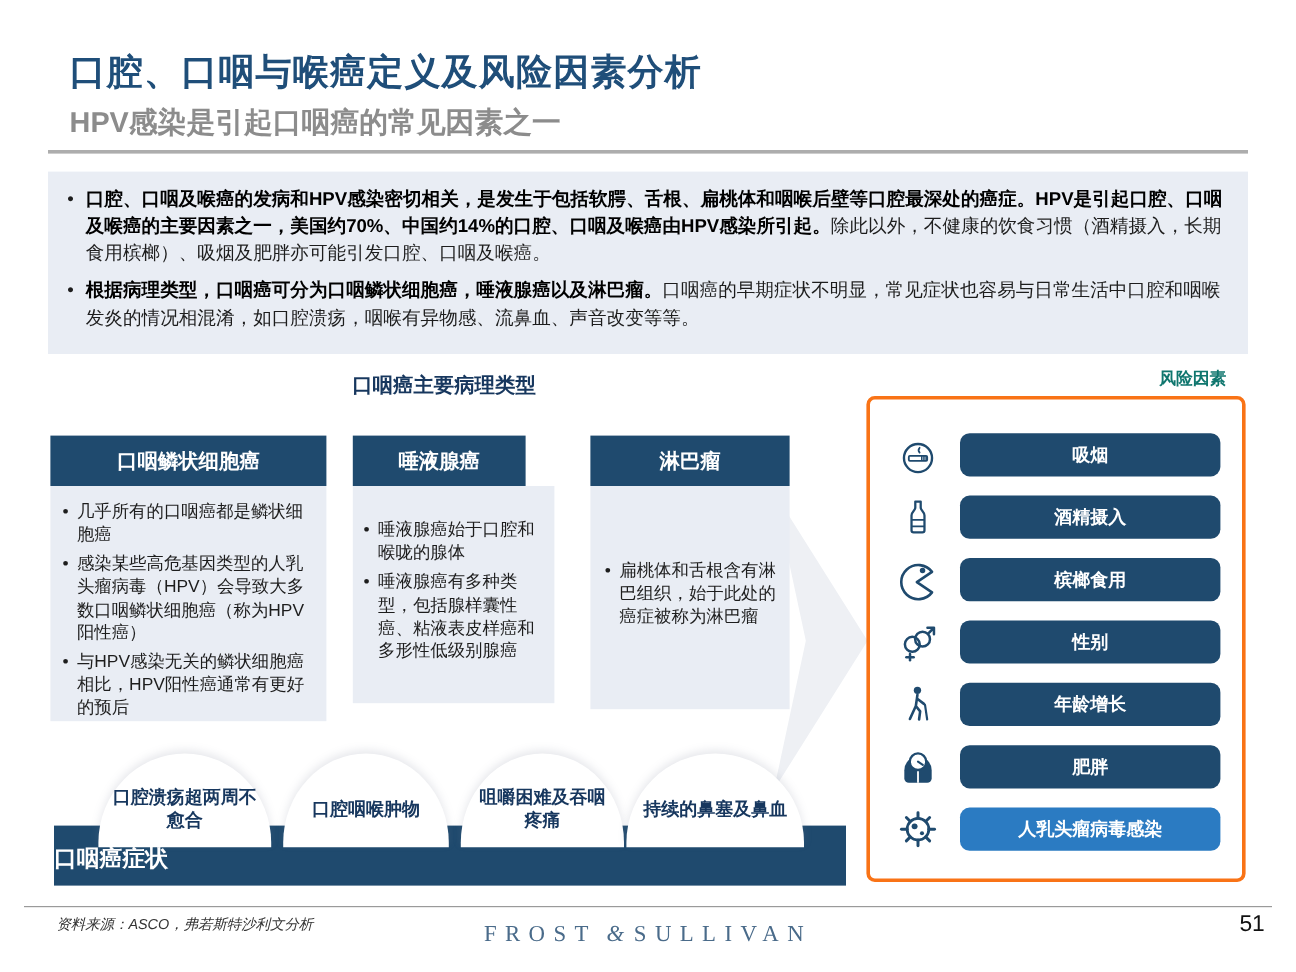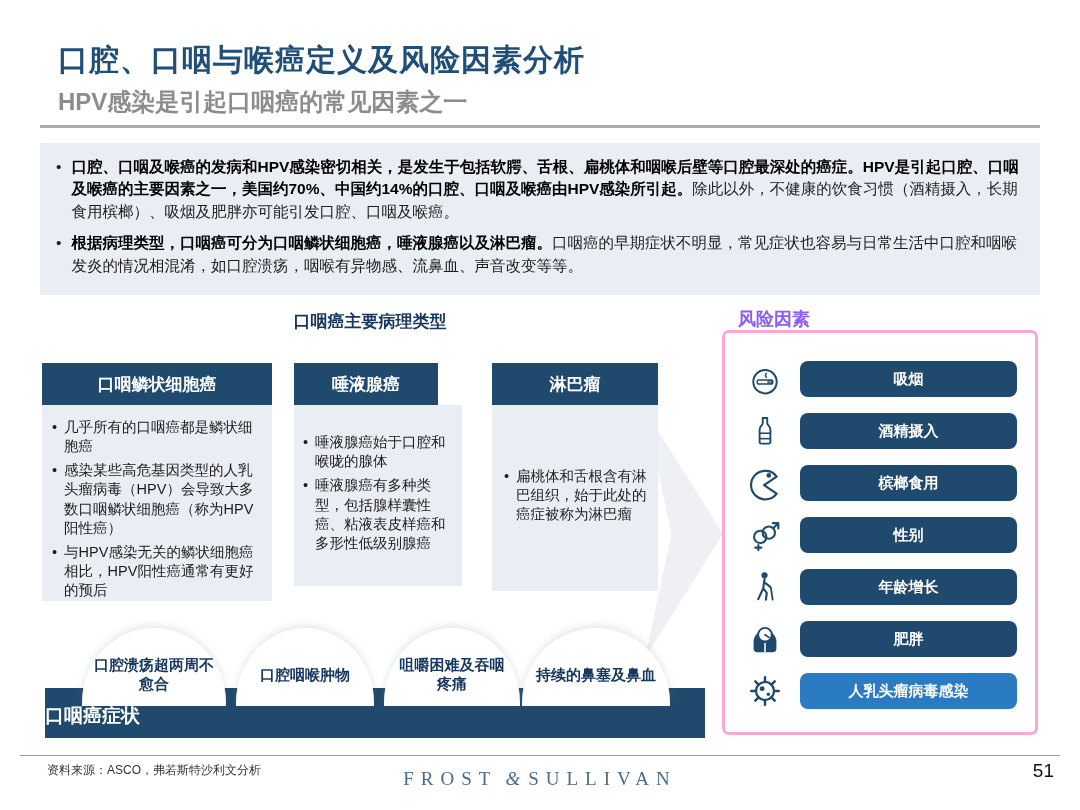--- a/index.html
+++ b/index.html
@@ -56,37 +56,37 @@
     box-shadow:0 -3px 7px rgba(120,130,150,0.18);
     display:flex; align-items:center; justify-content:center; text-align:center;
     padding:20px 10px 4px; color:#17375E; font-size:15px; font-weight:bold; line-height:1.25; }
   .bubble-1 { left:82px;  top:628px; width:144px; }
   .bubble-2 { left:236px; top:628px; width:138px; }
   .bubble-3 { left:384px; top:628px; width:136px; }
   .bubble-4 { left:522px; top:628px; width:148px; }
 
   
   .risk-panel { position:absolute; left:722px; top:330px; width:316px; height:405px;
-    border:3px solid #f9a8d4; border-radius:7px; background:#fff; z-index:2;
+    border:3px solid #f97316; border-radius:7px; background:#fff; z-index:2;
     padding:25px 12px 0 16px; }
-  .risk-title { position:absolute; left:722px; top:307px; width:316px; text-align:left;
-    z-index:3; font-size:18px; font-weight:bold; color:#8b5cf6; }
+  .risk-title { position:absolute; left:722px; top:307px; width:316px; text-align:right;
+    z-index:3; font-size:14px; font-weight:bold; color:#0f766e; }
   .risk-title span { background:#fff; padding:0 16px; }
   .risk-row { display:flex; align-items:center; height:42px; margin-bottom:10px; }
   .risk-icon { flex:none; width:48px; display:flex; align-items:center; justify-content:center;
     color:#1F4A6E; }
   .risk-pill { flex:1; margin-left:11px; margin-right:6px; height:36px; background:#1F4A6E;
     border-radius:8px; color:#fff; font-size:15px; font-weight:bold;
     display:flex; align-items:center; justify-content:center; }
   .risk-pill.hl { background:#2B7BC2; }
 
   
   .footer-rule { position:absolute; left:20px; top:755px; width:1040px; height:1px;
     background:#9A9A9A; }
-  .source { position:absolute; left:47px; top:762px; font-size:12px; 
+  .source { position:absolute; left:47px; top:762px; font-size:12px; font-style:italic;
     color:#333; }
   .logo { position:absolute; left:0; top:768px; width:1080px; text-align:center;
     font-family:"Liberation Serif", serif; font-size:19px; color:#4A6B8A;
     letter-spacing:7px; }
   .logo .amp { font-style:italic; font-family:"Liberation Serif", serif; letter-spacing:0;
     padding:0 8px; }
   .page-num { position:absolute; right:26px; top:760px; font-size:19px; color:#111; }
 </style>
 </head>
 <body>

